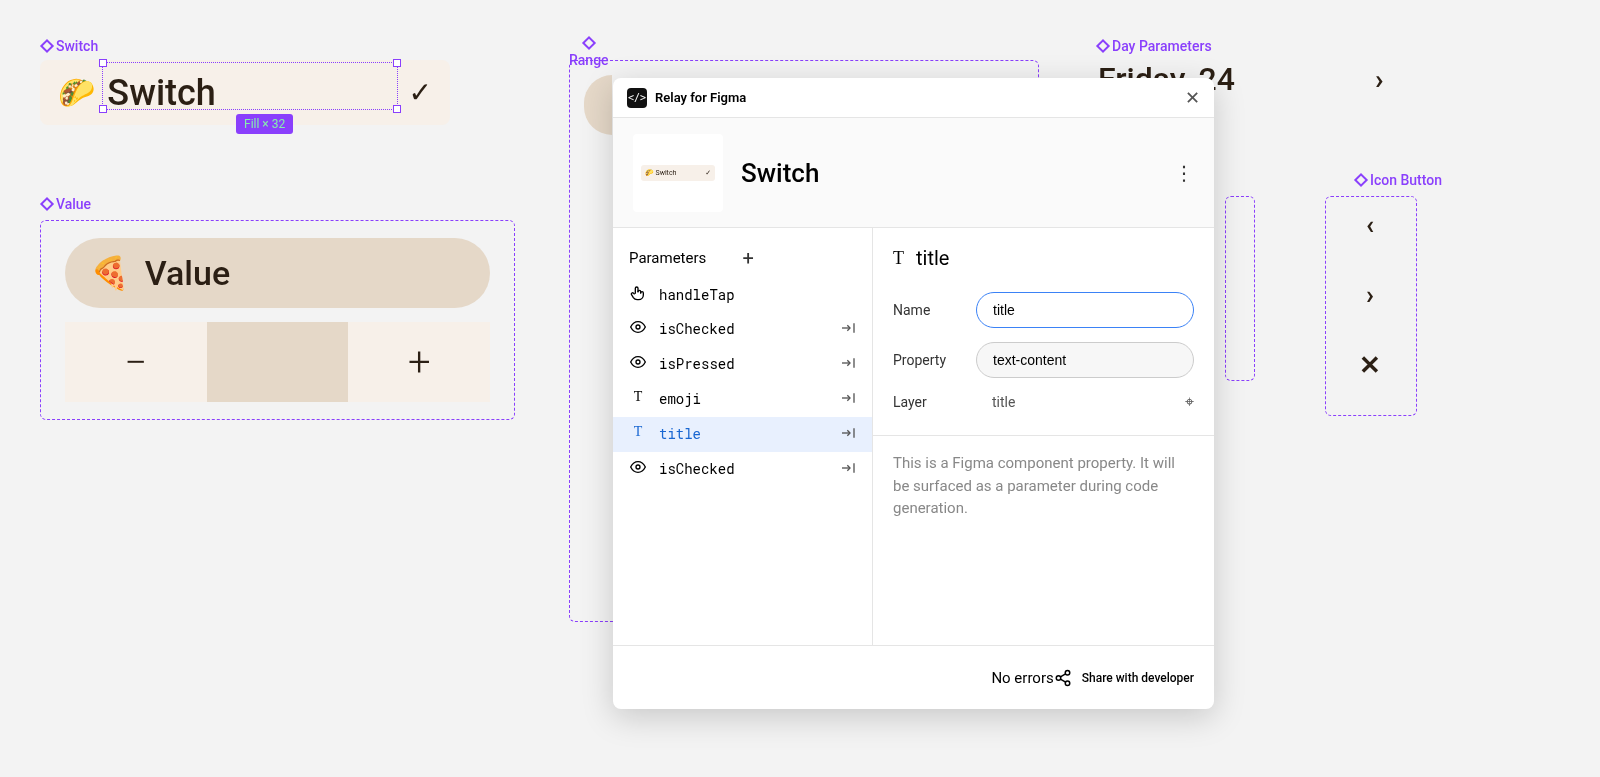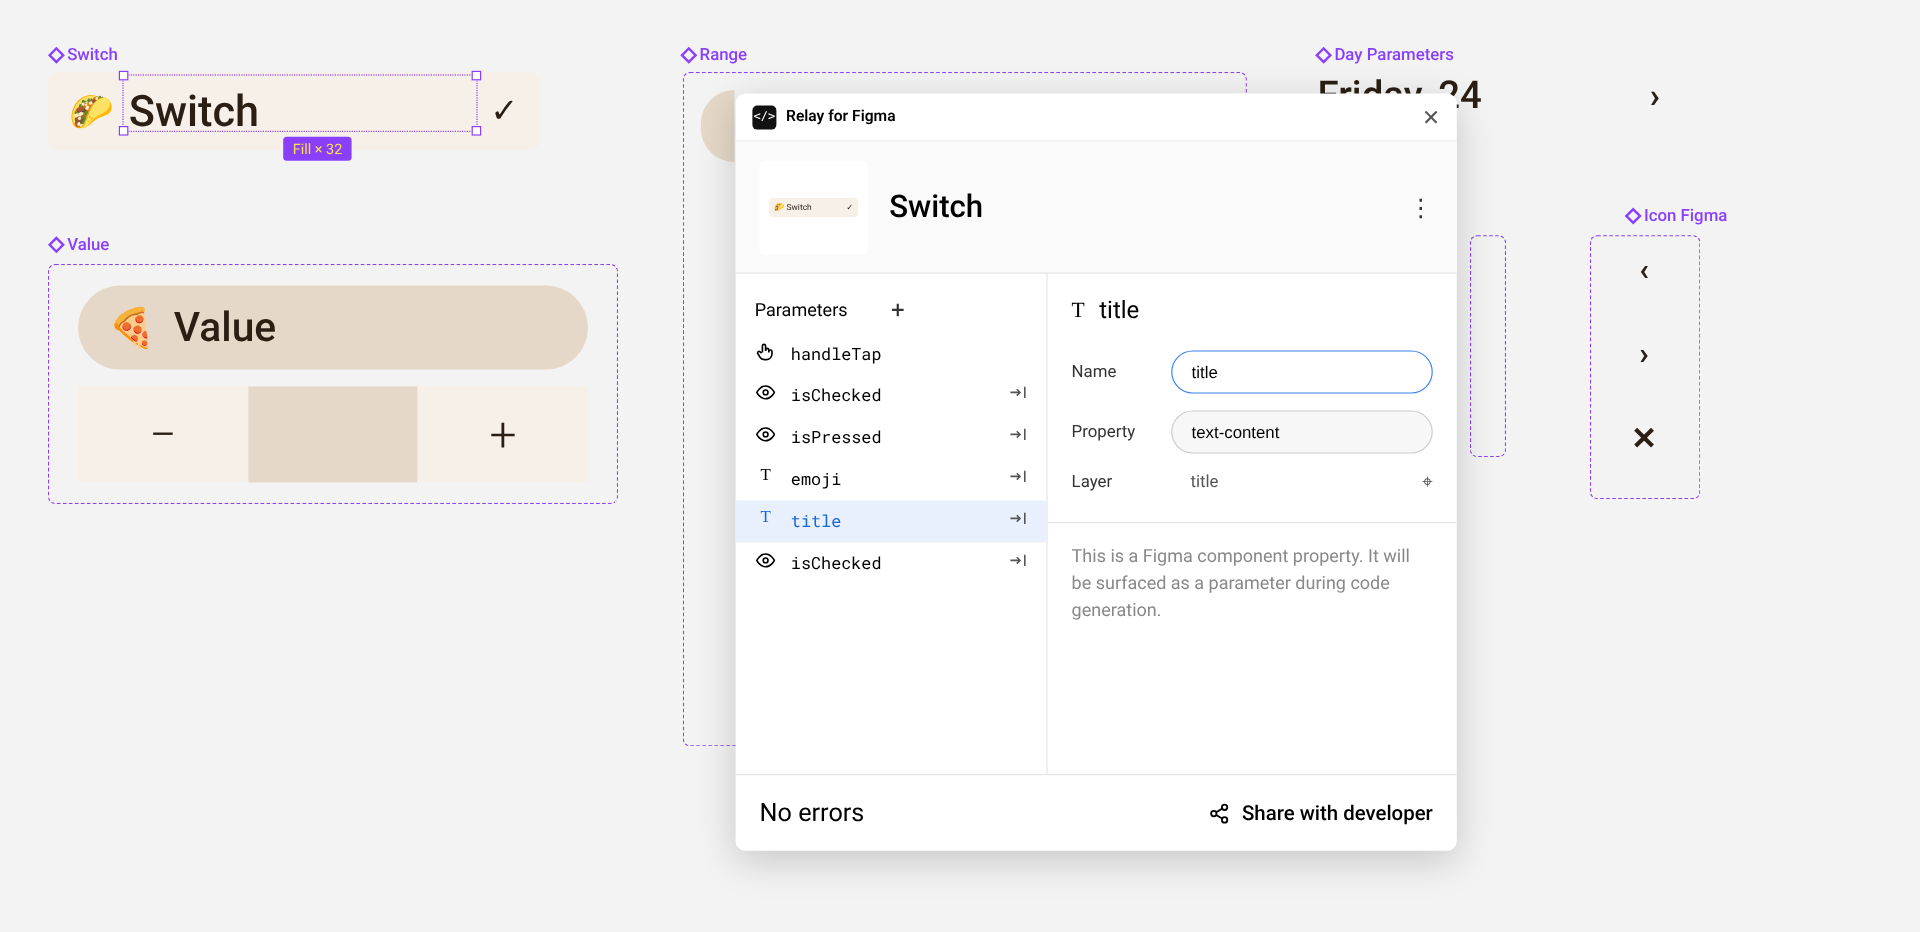--- a/index.html
+++ b/index.html
@@ -78,21 +78,21 @@
 }
 .sel-handle.tl { left: -4px; top: -4px; }
 .sel-handle.tr { right: -4px; top: -4px; }
 .sel-handle.bl { left: -4px; bottom: -4px; }
 .sel-handle.br { right: -4px; bottom: -4px; }
 .fill-badge {
   position: absolute;
   left: 236px;
   top: 114px;
   background: #8a3ffc;
-  color: #fde047;
+  color: #86efac;
   font-size: 12px;
   padding: 3px 8px;
   border-radius: 3px;
 }
 
 .value-box {
   left: 40px; top: 220px; width: 475px; height: 200px;
 }
 .value-pill {
   position: absolute;
@@ -318,26 +318,26 @@
 .target-icon { color: #555; font-size: 16px; }
 .prop-divider { border-top: 1px solid #e5e5e5; margin: 10px -20px 16px; }
 .prop-desc { font-size: 15px; color: #888; line-height: 1.5; }
 .panel-footer {
   height: 64px;
   border-top: 1px solid #e5e5e5;
   display: flex;
   align-items: center;
   padding: 0 20px;
 }
-.footer-status { flex: 1; font-size: 21px; }
+.footer-status { flex: 1; font-size: 15px; text-align: right; }
 .share-btn {
   display: flex;
   align-items: center;
   gap: 10px;
-  font-size: 17px;
+  font-size: 12px;
   font-weight: 500;
   cursor: pointer;
 }
 </style>
 </head>
 <body>
 
 <div class="component-label" style="left:42px; top:38px;">
   <span class="diamond"></span>
   <span>Switch</span>
@@ -363,41 +363,41 @@
 <div class="value-pill">
   <span class="value-emoji">🍕</span>
   <span class="value-text">Value</span>
 </div>
 <div class="value-row">
   <div class="value-btn">−</div>
   <div class="value-btn value-mid"></div>
   <div class="value-btn">+</div>
 </div>
 
-<div class="component-label" style="left:569px; top:38px;">
+<div class="component-label" style="left:569px; top:38px;flex-direction:column;">
   <span class="diamond"></span>
   <span>Range</span>
 </div>
 <div class="dashed-box range-box"></div>
 <div class="range-peek"></div>
 
 <div class="component-label" style="left:1098px; top:38px;">
   <span class="diamond"></span>
   <span>Day Parameters</span>
 </div>
 <div class="daynav-row">
   <span class="daynav-text">Friday, 24</span>
   <span class="chev">›</span>
 </div>
 
 <div class="dashed-box partial-box"></div>
 
 <div class="component-label" style="left:1356px; top:172px;">
   <span class="diamond"></span>
-  <span>Icon Figma</span>
+  <span>Icon Button</span>
 </div>
 <div class="dashed-box iconbtn-box"></div>
 <div class="iconbtn-stack">
   <span class="chev">‹</span>
   <span class="chev">›</span>
   <span class="xicon">✕</span>
 </div>
 
 <div class="panel">
   <div class="panel-hdr">

